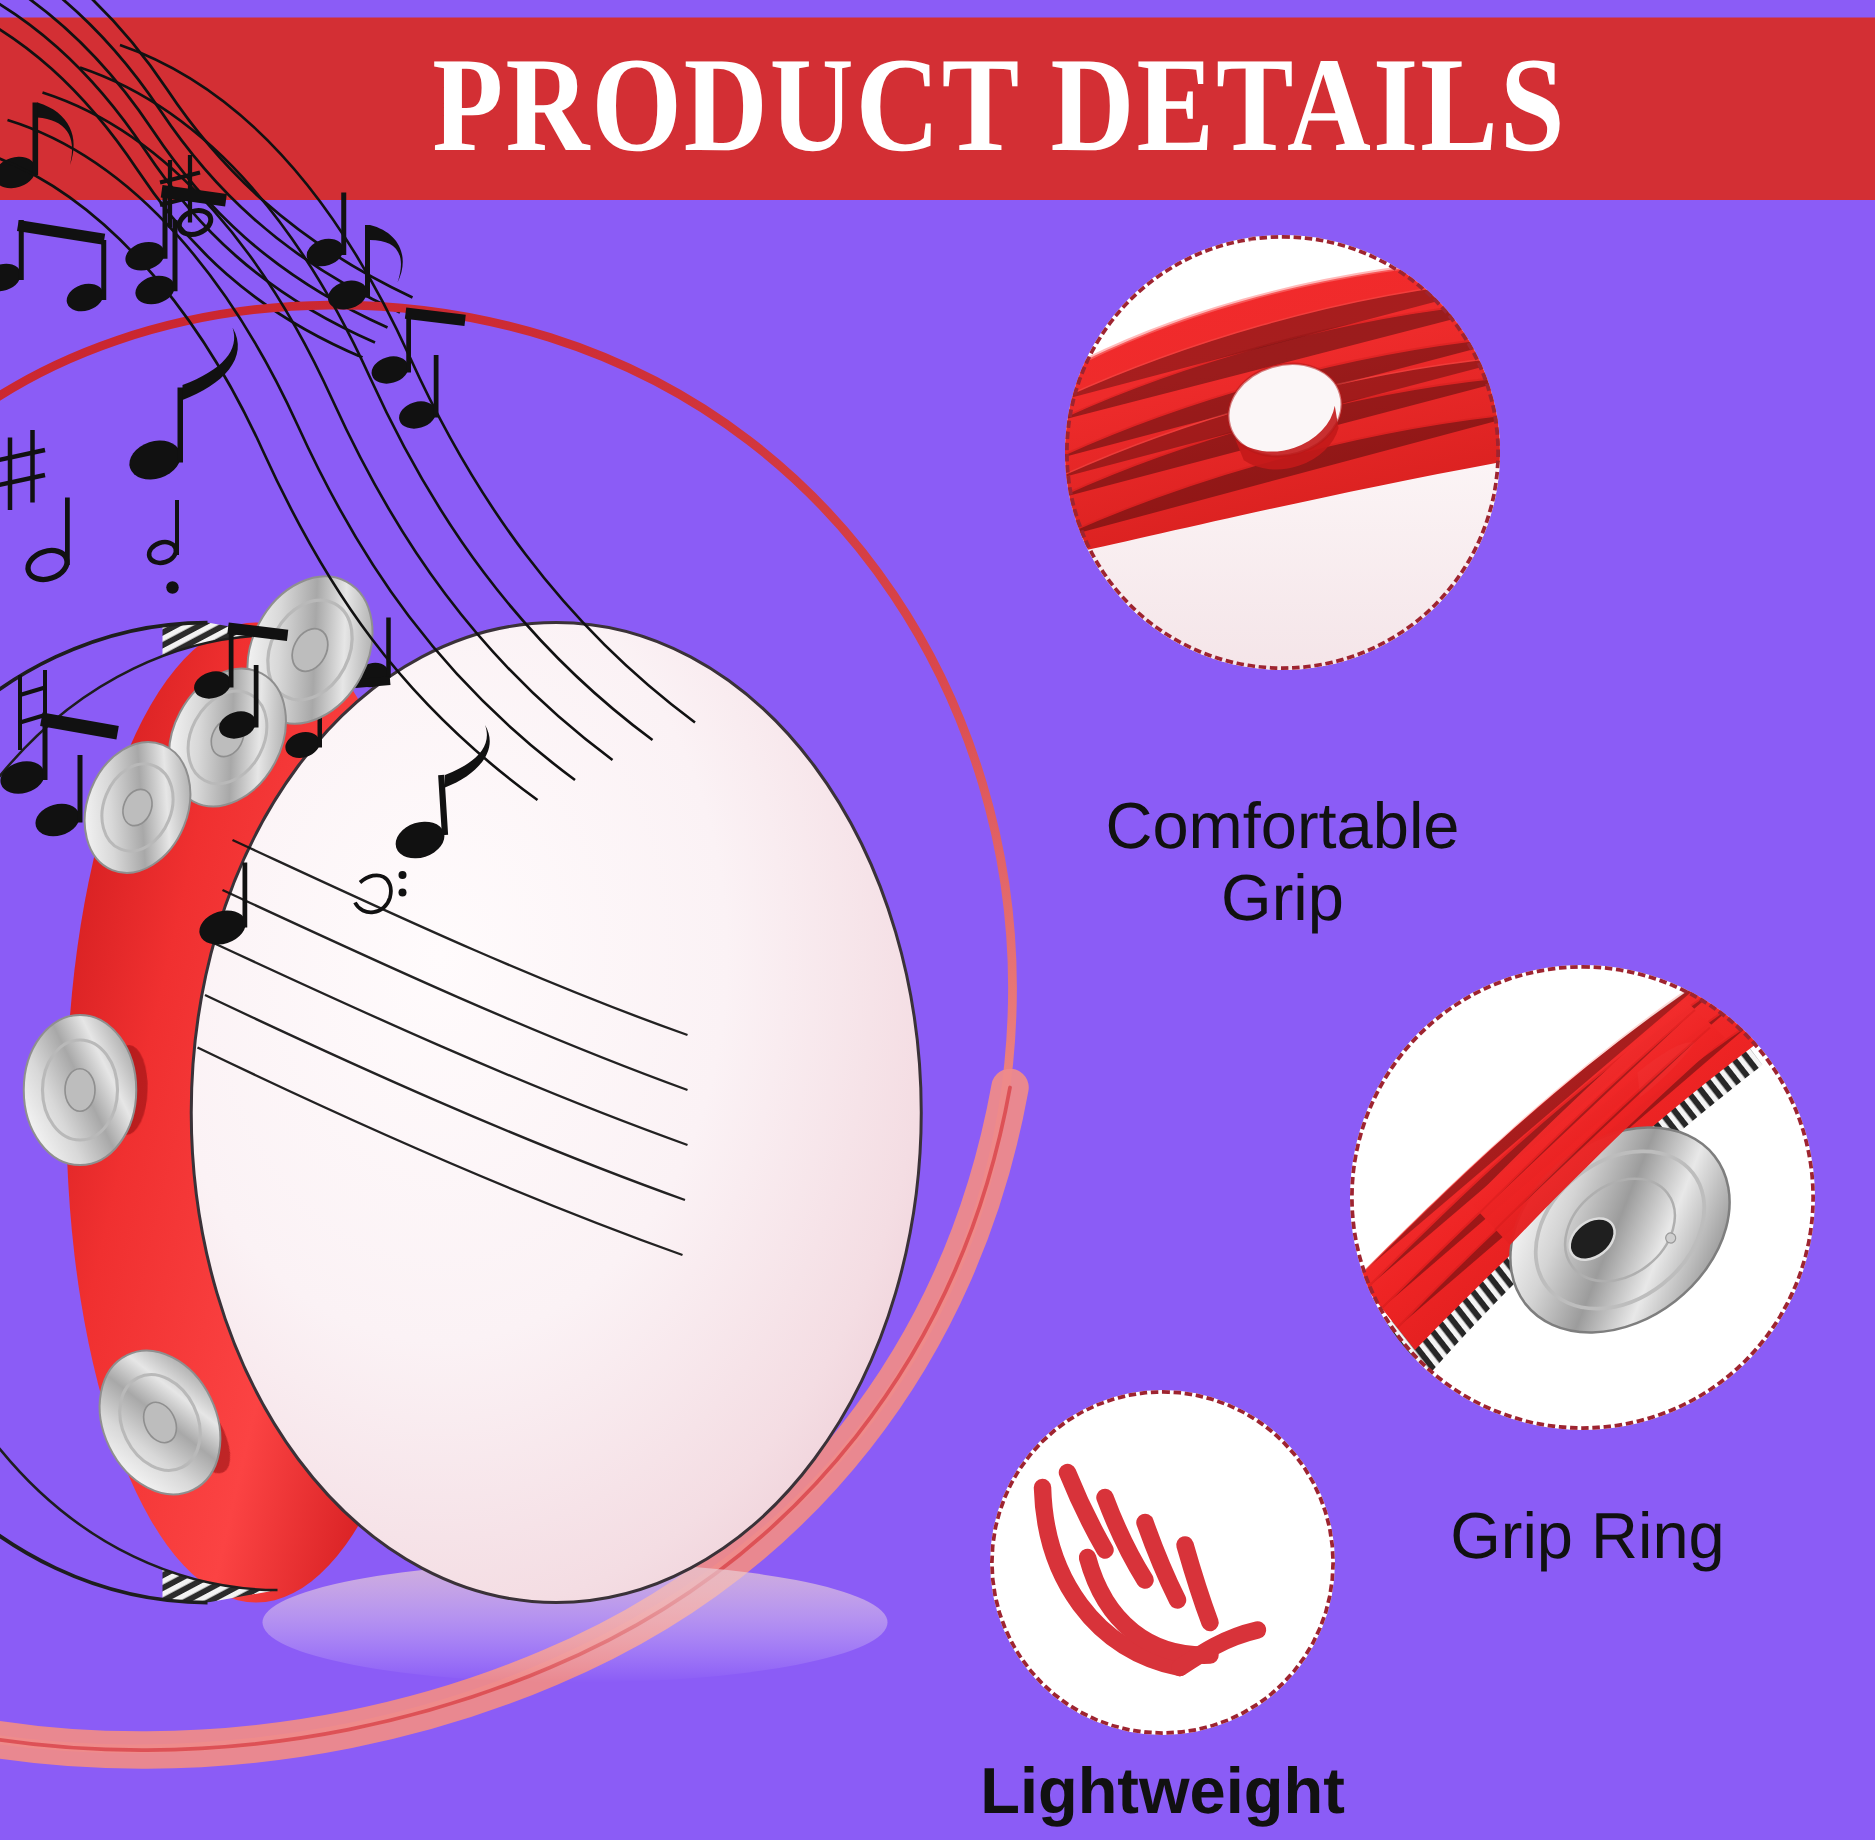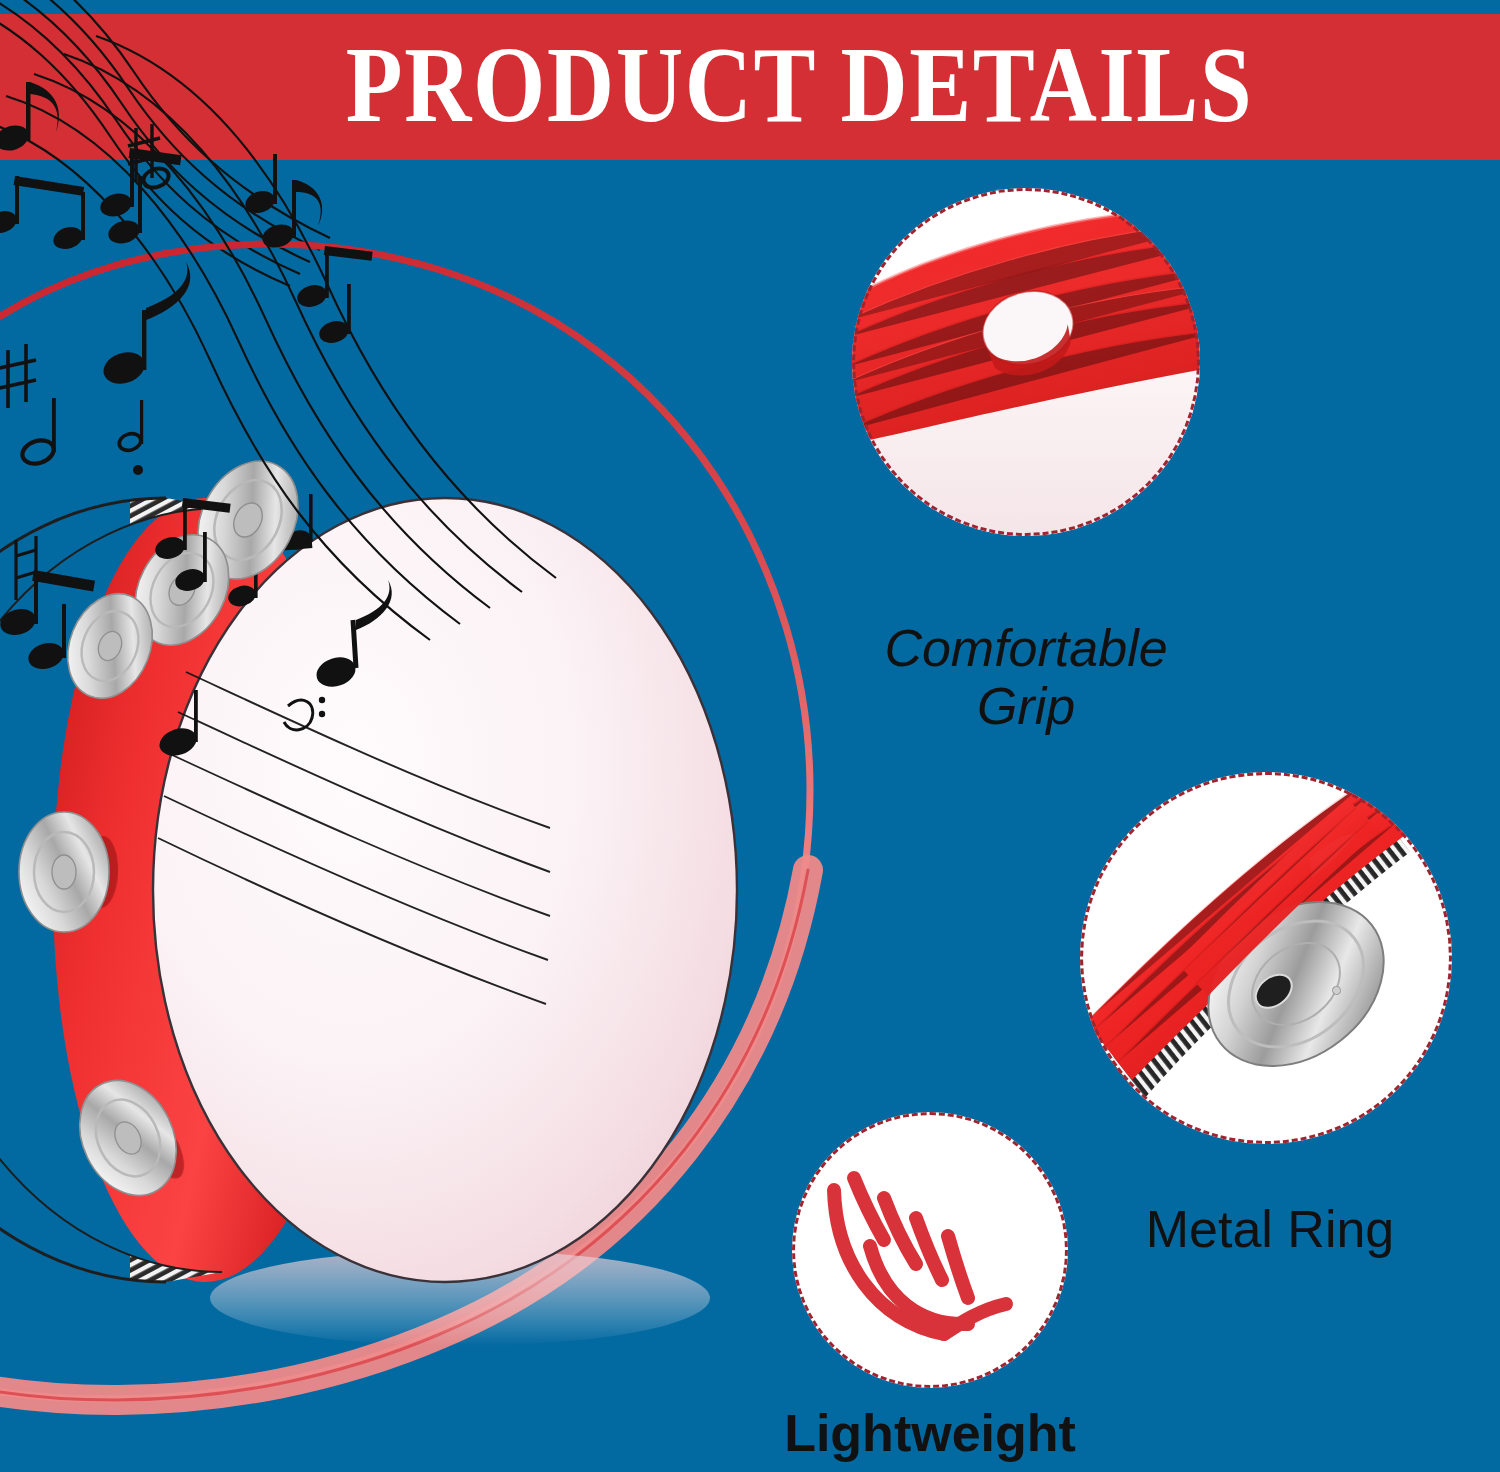--- a/index.html
+++ b/index.html
@@ -4,21 +4,21 @@
 <style>
   * { margin:0; padding:0; box-sizing:border-box; }
   html,body { background:#ffffff; }
   body {
     width:1500px; height:1472px;
     font-family:"Liberation Sans", sans-serif;
     overflow:hidden; position:relative;
   }
 
   
-  #stage { position:absolute; inset:0; background:#0369a1; overflow:hidden; }
+  #stage { position:absolute; inset:0; background:#8b5cf6; overflow:hidden; }
 
   
   #header-banner {
     position:absolute; left:0; top:14px; width:1500px; height:146px;
     background:#D32F34; overflow:hidden;
   }
   #banner-title {
     position:absolute; left:0; top:50%; transform:translateY(-52%);
     width:1500px; padding-left:100px;
     text-align:center;
@@ -66,21 +66,21 @@
     color:#111111;
     font-family:"Liberation Sans", sans-serif;
     font-size:52px;
     line-height:1.12;
     font-weight:400;
     letter-spacing:0px;
     white-space:pre-line;
   }
 
   #callout-grip { left:852px; top:188px; width:348px; height:348px; }
-  #label-grip { left:800px; top:619px; width:452px;font-style:italic; }
+  #label-grip { left:800px; top:632px; width:452px; }
 
   #callout-ring { left:1080px; top:772px; width:372px; height:372px; }
   #label-ring { left:1060px; top:1200px; width:420px; }
 
   #callout-light { left:792px; top:1112px; width:276px; height:276px; }
   #label-light { left:700px; top:1404px; width:460px;font-weight:bold; }
 </style>
 </head>
 <body>
 
@@ -412,21 +412,21 @@
 
         <path d="M96,190 C140,146 200,86 268,28 L300,58 C232,118 170,180 128,224 Z" fill="url(#ringRed)" opacity="0.97"></path>
         <g stroke="#C61818" stroke-width="1.5" opacity="0.3">
           <path d="M104,198 C148,154 208,94 276,36"></path>
           <path d="M116,212 C160,168 220,108 288,50"></path>
         </g>
       </svg>
     </div>
     <div class="dashed-circle"></div>
   </div>
-  <div class="callout-label" id="label-ring">Metal Ring</div>
+  <div class="callout-label" id="label-ring">Grip Ring</div>
 
   <div class="callout" id="callout-light">
     <div class="callout-clip">
       <svg viewBox="0 0 276 276" width="276" height="276">
         <rect width="276" height="276" fill="#ffffff"></rect>
         <g fill="none" stroke="#D8333A" stroke-width="14" stroke-linecap="round">
 
           <path d="M42,78 C44,150 84,208 152,222"></path>
 
           <path d="M78,134 C92,186 128,214 176,212"></path>

